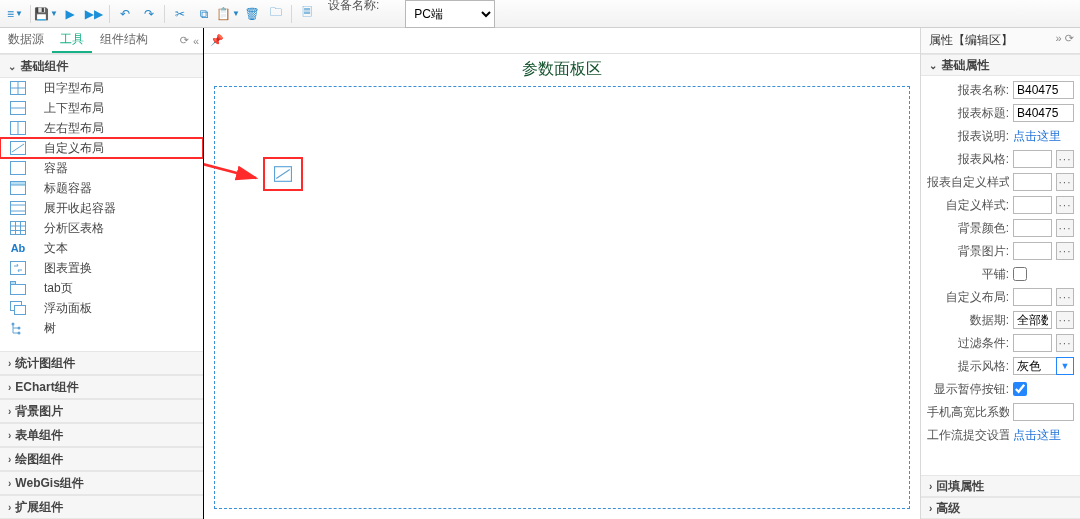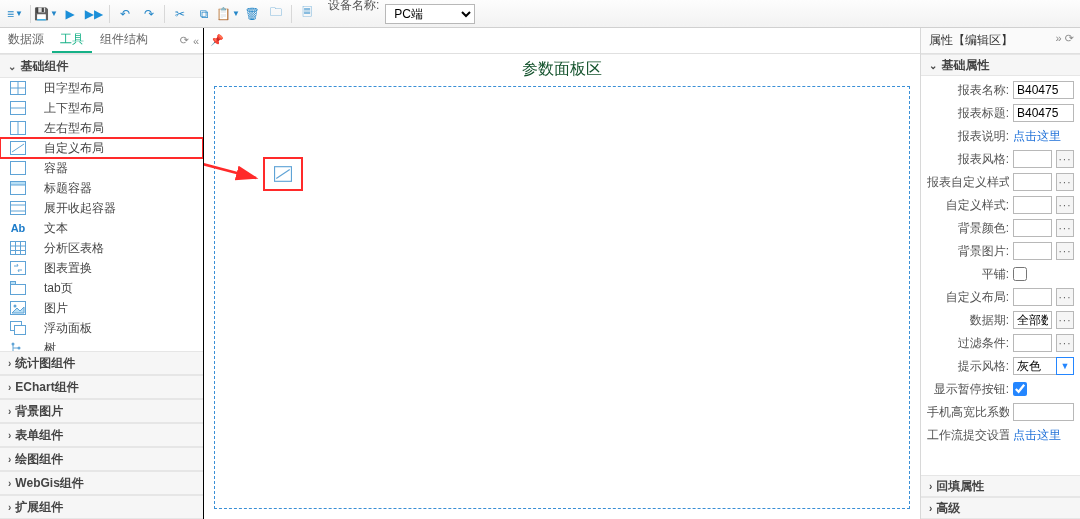--- a/index.html
+++ b/index.html
@@ -3,21 +3,21 @@
 <meta charset="utf-8">
 <style>
 * { box-sizing: border-box; margin: 0; padding: 0; font-family: "Microsoft YaHei", Arial, sans-serif; }
 body { font-size: 12px; color: #333; background: #fff; width: 1080px; height: 519px; overflow: hidden; }
 
 
 .toolbar { height: 28px; background: linear-gradient(#fdfdfd,#f2f2f2); border-bottom:1px solid #d0d0d0; display:flex; align-items:center; padding:0 4px; gap:2px; }
 .tbtn { width:22px; height:22px; display:flex; align-items:center; justify-content:center; border-radius:2px; cursor:pointer; color:#2486c8; }
 .tsep { width:1px; height:18px; background:#d8d8d8; margin:0 2px; }
 .tlabel { color:#555; margin:0 4px 16px 8px; }
-.tselect { height:20px; border:1px solid #b8b8b8; font-size:12px; padding:1px 4px; width:90px; background:#fff; }
+.tselect { height:28px; border:1px solid #b8b8b8; font-size:12px; padding:1px 4px; width:90px; background:#fff;margin-left:20px; }
 .caret { font-size:8px; margin-left:1px; color:#2486c8; }
 
 
 .wrap { display:flex; height:calc(519px - 28px); }
 .left { width:204px; border-right:1px solid #000000; display:flex; flex-direction:column; background:#fff; }
 .center { flex:1; background:#fff; position:relative; display:flex; flex-direction:column; }
 .right { width:160px; border-left:1px solid #d8d8d8; background:#fff; display:flex; flex-direction:column; }
 
 
 .ltabs { display:flex; height:26px; border-bottom:1px solid #e0e0e0; position:relative; font-size:12px; }
@@ -170,63 +170,53 @@
             <svg viewBox="0 0 16 14">
               <rect x="0.5" y="0.5" width="15" height="13" fill="none" stroke="#5fa3d6"></rect>
               <line x1="0.5" y1="4" x2="15.5" y2="4" stroke="#5fa3d6"></line>
               <line x1="0.5" y1="10" x2="15.5" y2="10" stroke="#5fa3d6"></line>
             </svg>
           </span>
           <span>展开收起容器</span>
         </div>
       <div class="citem">
           <span class="cicon">
-            <span class="ab">Ab</span>
-          </span>
-          <span>文本</span>
-        </div>
-      <div class="citem">
-          <span class="cicon">
             <svg viewBox="0 0 16 14">
               <rect x="0.5" y="0.5" width="15" height="13" fill="none" stroke="#5fa3d6"></rect>
               <line x1="5.5" y1="0.5" x2="5.5" y2="13.5" stroke="#5fa3d6"></line>
               <line x1="10.5" y1="0.5" x2="10.5" y2="13.5" stroke="#5fa3d6"></line>
               <line x1="0.5" y1="5" x2="15.5" y2="5" stroke="#5fa3d6"></line>
               <line x1="0.5" y1="9.5" x2="15.5" y2="9.5" stroke="#5fa3d6"></line>
             </svg>
           </span>
           <span>分析区表格</span>
         </div>
       <div class="citem">
           <span class="cicon">
+            <span class="ab">Ab</span>
+          </span>
+          <span>文本</span>
+        </div>
+      <div class="citem">
+          <span class="cicon">
             <svg viewBox="0 0 16 14">
               <rect x="0.5" y="0.5" width="15" height="13" fill="none" stroke="#5fa3d6"></rect>
               <path d="M4 5 L8 5 L7 3 M12 9 L8 9 L9 11" fill="none" stroke="#5fa3d6"></path>
             </svg>
           </span>
           <span>图表置换</span>
         </div>
       <div class="citem">
           <span class="cicon">
             <svg viewBox="0 0 16 14">
               <rect x="0.5" y="3.5" width="15" height="10" fill="none" stroke="#5fa3d6"></rect>
               <rect x="0.5" y="0.5" width="5" height="3" fill="#b9dff5" stroke="#5fa3d6"></rect>
             </svg>
           </span>
           <span>tab页</span>
-        </div>
-      <div class="citem">
-          <span class="cicon">
-            <svg viewBox="0 0 16 14">
-              <rect x="0.5" y="0.5" width="15" height="13" fill="none" stroke="#5fa3d6"></rect>
-              <circle cx="5" cy="5" r="1.5" fill="#5fa3d6"></circle>
-              <path d="M2 12 L7 7 L10 10 L14 6 L14 12 Z" fill="#b9dff5" stroke="#5fa3d6"></path>
-            </svg>
-          </span>
-          <span>图片</span>
         </div>
       <div class="citem">
           <span class="cicon">
             <svg viewBox="0 0 16 14">
               <rect x="0.5" y="0.5" width="11" height="9" fill="none" stroke="#5fa3d6"></rect>
               <rect x="4.5" y="4.5" width="11" height="9" fill="#fff" stroke="#5fa3d6"></rect>
             </svg>
           </span>
           <span>浮动面板</span>
         </div>

